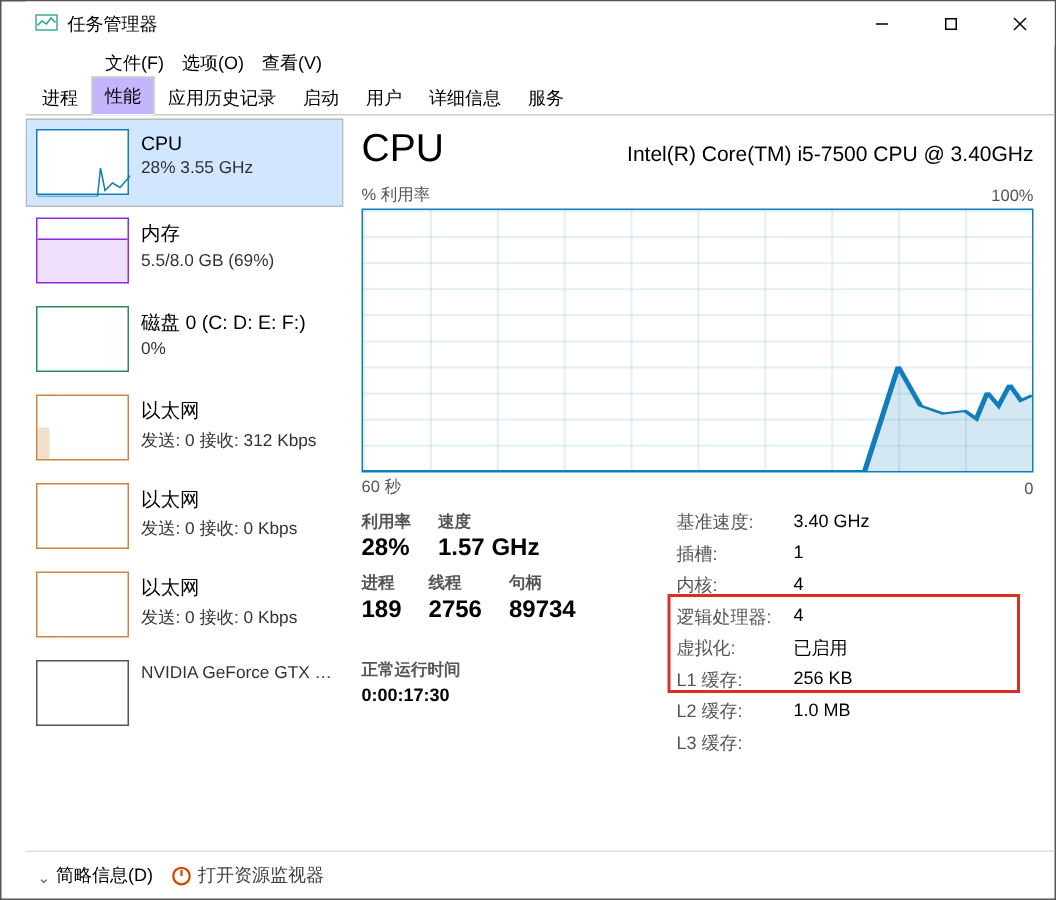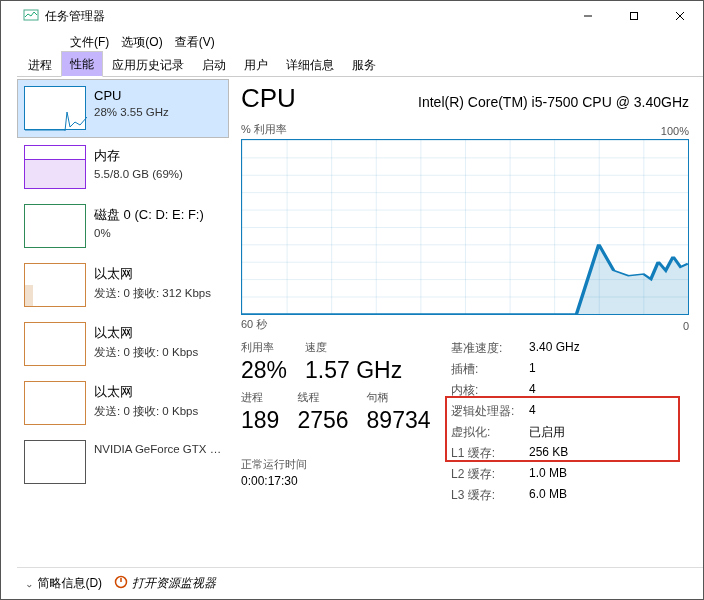--- a/index.html
+++ b/index.html
@@ -159,25 +159,25 @@
     overflow: hidden;
   }
   .chart svg { position:absolute; inset:0; width:100%; height:100%; }
   .axis-row.bottom { margin-top: 2px; }
 
   .stats {
     display: flex;
     gap: 10px;
     margin-top: 8px;
   }
-  .col-left { flex: 0 0 200px; }
+  .col-left { flex: 0 0 200px; font-weight: bold; }
   .col-right { flex: 1; position: relative; }
   .stat-row1 { display: flex; gap: 18px; }
   .stat-block .lbl { font-size: 11px; color: #555; }
-  .stat-block .val { font-size: 23px; margin-top: 2px; }
+  .stat-block .val { font-size: 16px; margin-top: 2px; }
   .stat-row2 { display: flex; gap: 18px; margin-top: 6px;}
   .uptime-block { margin-top: 23px; }
   .uptime { font-size: 12px; margin-top: 2px; }
 
   .kv { display: grid; grid-template-columns: 78px 1fr; row-gap: 4px; font-size: 12px; }
   .kv .k { color: #555; }
   .highlight-box {
     position: absolute;
     border: 2px solid #d93025;
     pointer-events: none;
@@ -188,21 +188,21 @@
   .footer {
     height: 32px;
     border-top: 1px solid #ddd;
     display: flex;
     align-items: center;
     padding: 0 8px;
     gap: 12px;
     font-size: 12px;
   }
   .footer .fewer { display: flex; align-items: center; gap: 4px; cursor: pointer;}
-  .footer .resmon { display: flex; align-items: flex-start; gap: 4px; color: #000000; cursor: pointer; font-style: italic;}
+  .footer .resmon { display: flex; align-items: center; gap: 4px; color: #404040; cursor: pointer;}
   .chev { display:inline-block; transform: rotate(180deg); font-size:10px; color:#555;}
   .no-icon svg, .inline-icon svg { display:block; }
 </style>
 </head>
 <body>
 
 <div class="window">
 
   <div class="titlebar">
     <span class="app-icon">
@@ -368,21 +368,20 @@
             <div>4</div>
             <div class="k">逻辑处理器:</div>
             <div>4</div>
             <div class="k">虚拟化:</div>
             <div>已启用</div>
             <div class="k">L1 缓存:</div>
             <div>256 KB</div>
             <div class="k">L2 缓存:</div>
             <div>1.0 MB</div>
             <div class="k">L3 缓存:</div>
-            <div>6.0 MB</div>
           </div>
           <div class="highlight-box hbox1"></div>
         </div>
       </div>
     </div>
   </div>
 
   <div class="footer">
     <div class="fewer">
       <span class="chev">⌃</span>

